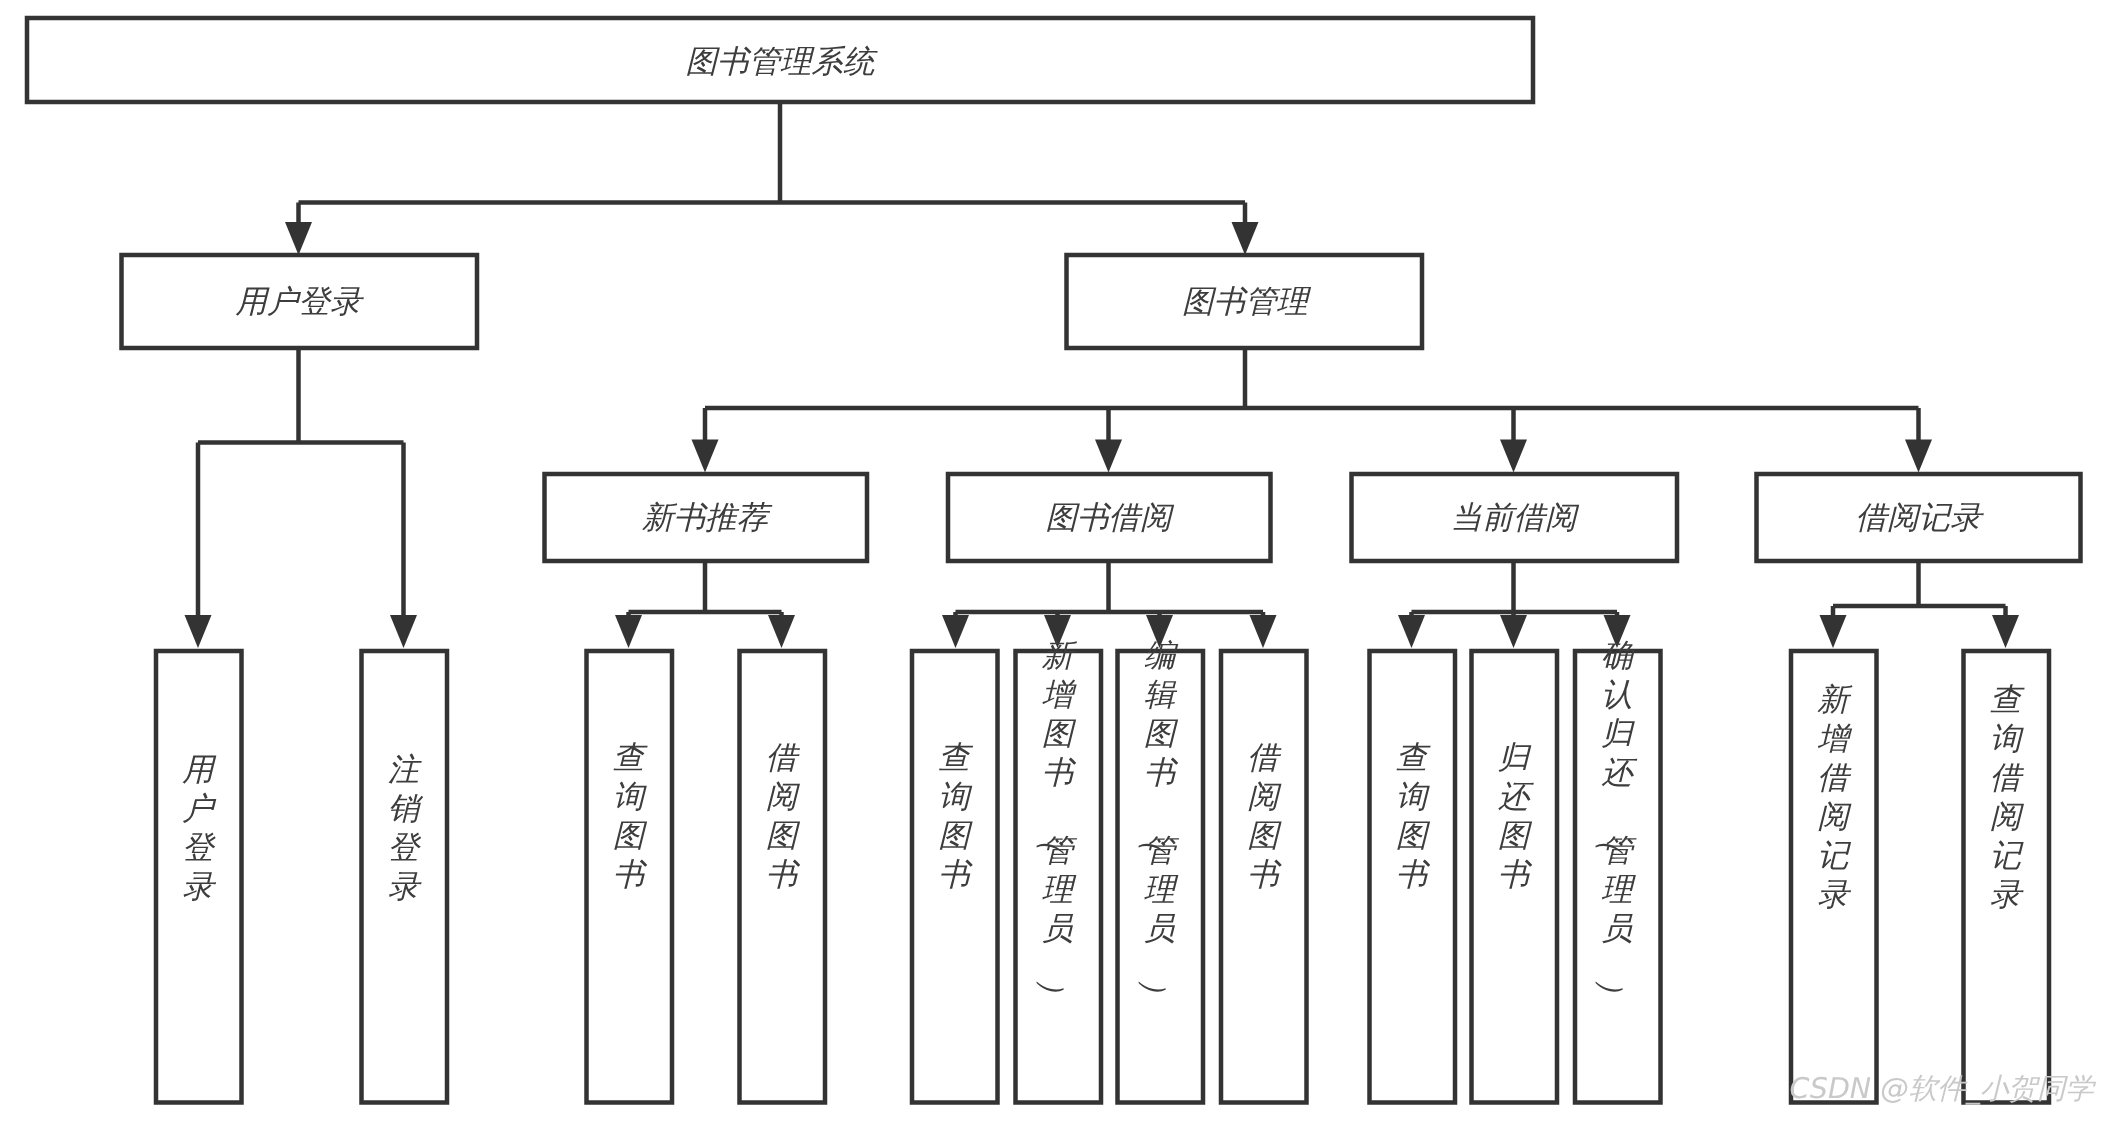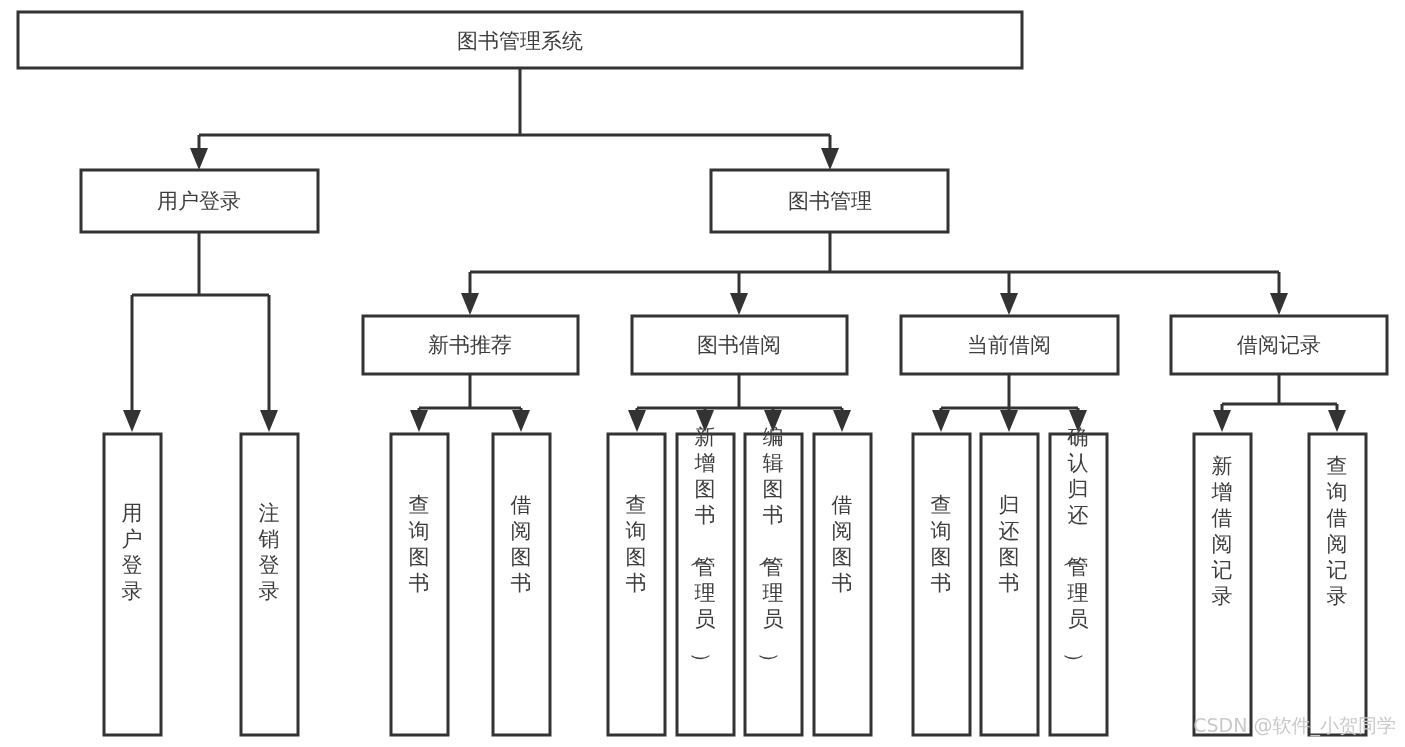--- a/index.html
+++ b/index.html
@@ -7,20 +7,21 @@
     padding: 0;
     background: #ffffff;
   }
   #canvas {
     position: relative;
     width: 1405px;
     height: 747px;
     background: #ffffff;
     font-family: "DejaVu Sans", "Liberation Sans", sans-serif;
     overflow: hidden;
+    font-style: italic;
   }
   svg.diagram {
     position: absolute;
     left: 0;
     top: 0;
     width: 1405px;
     height: 747px;
   }
   .node-rect {
     fill: #ffffff;

